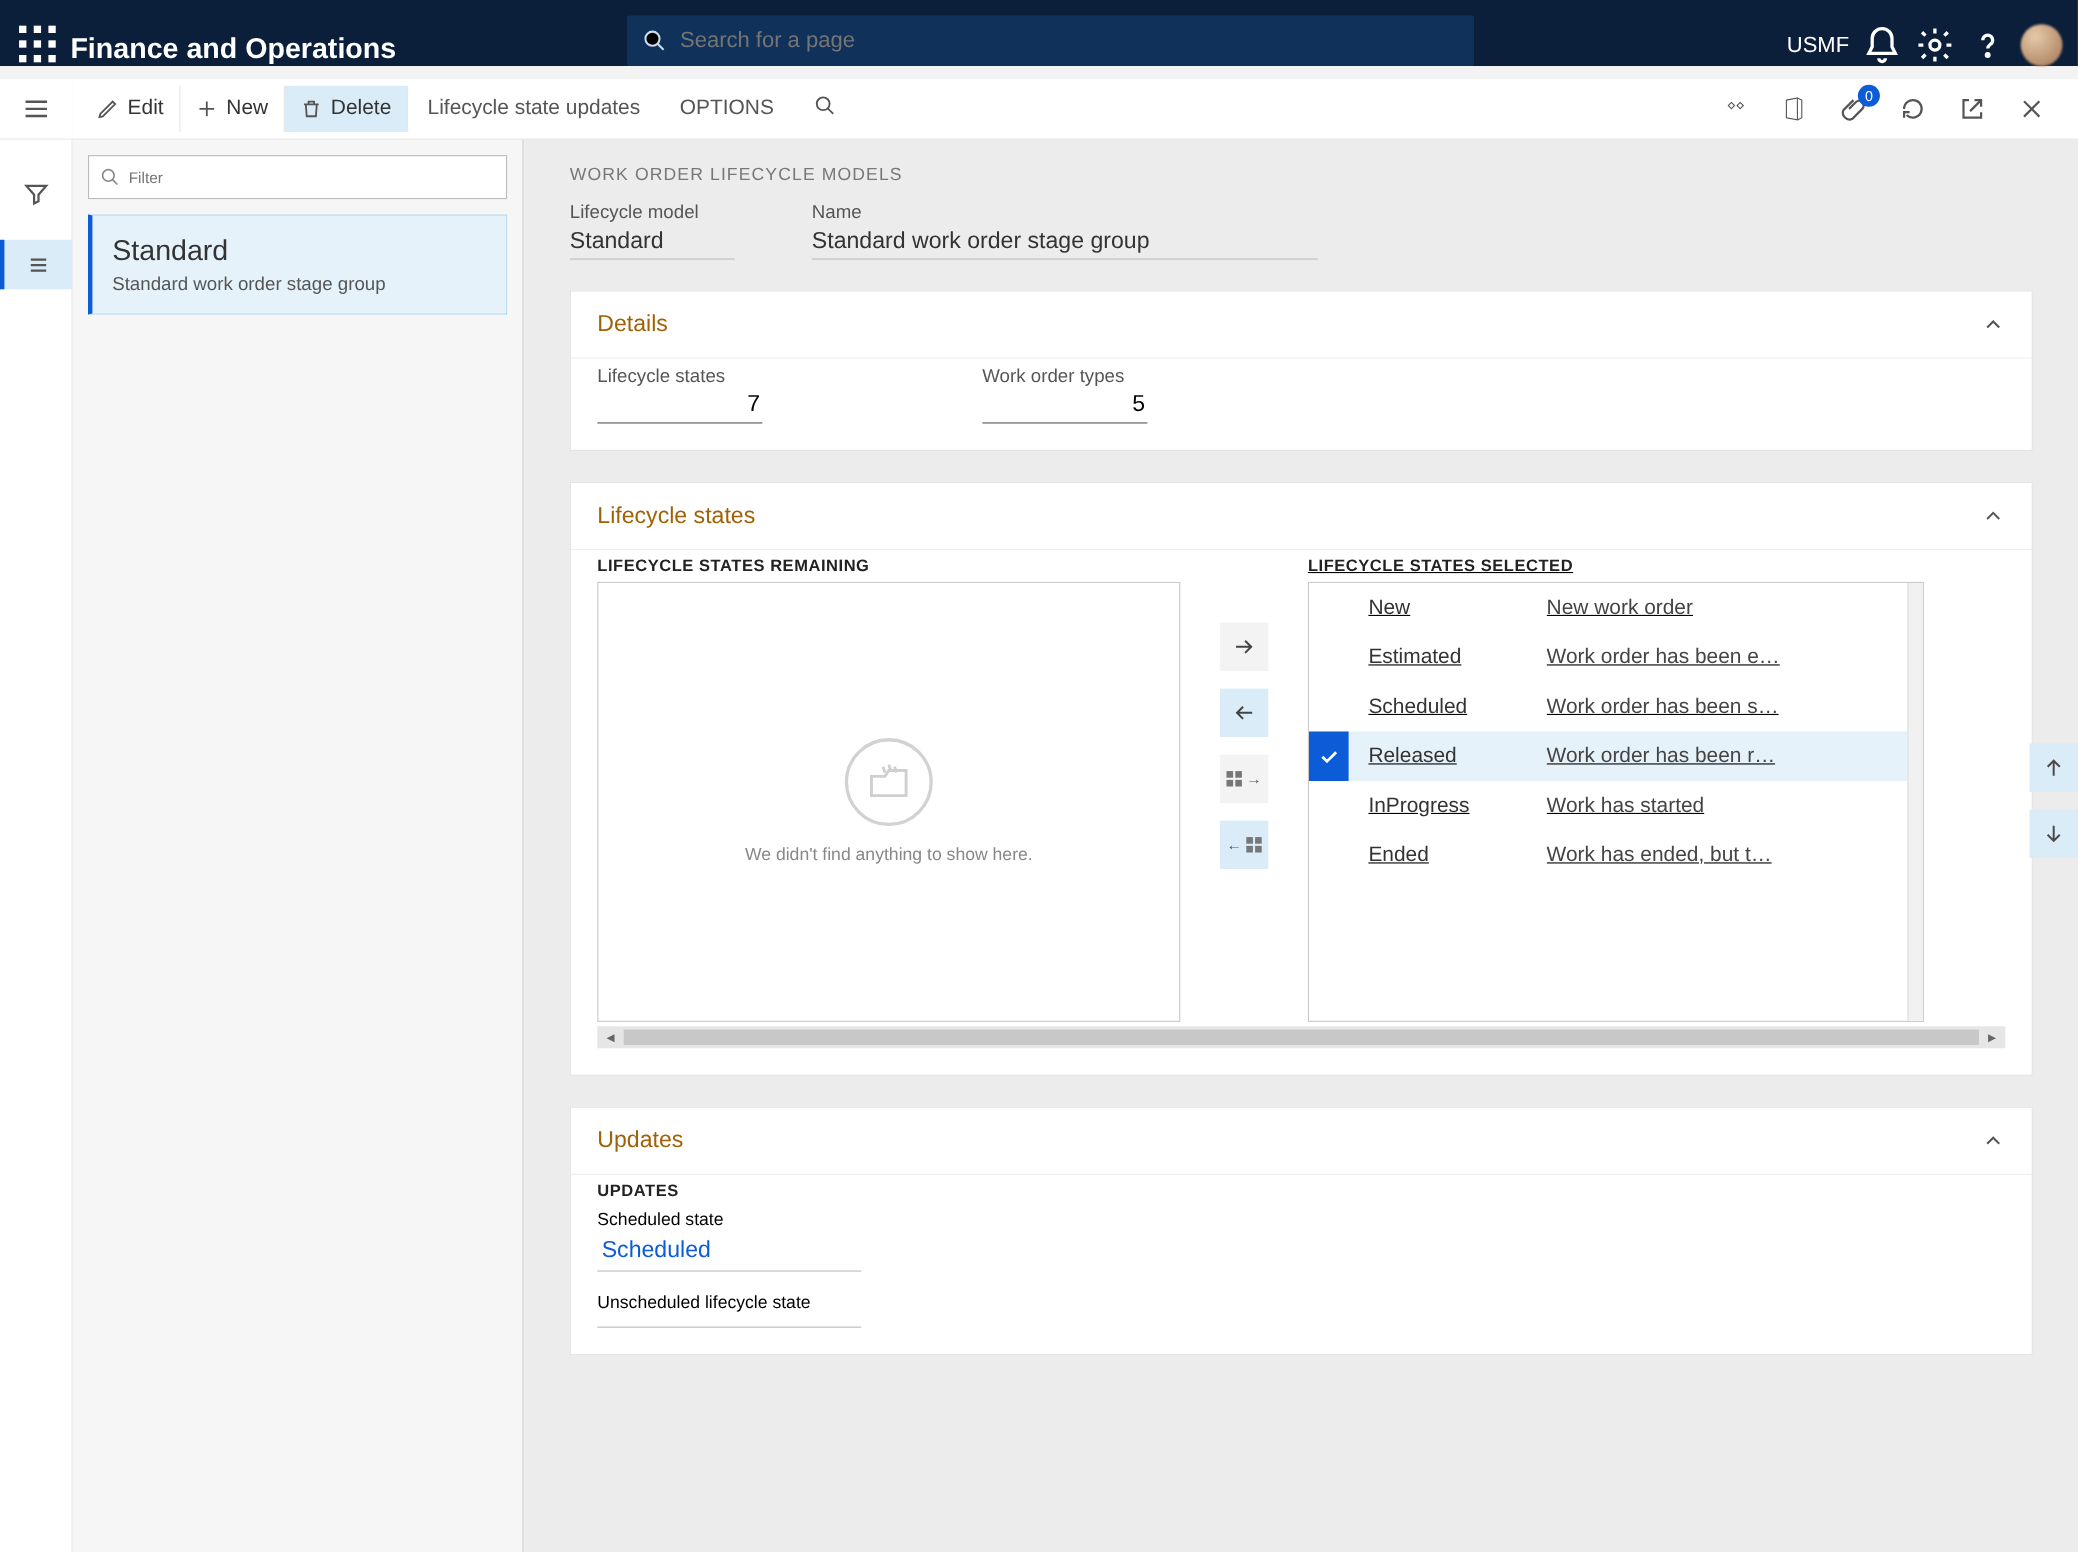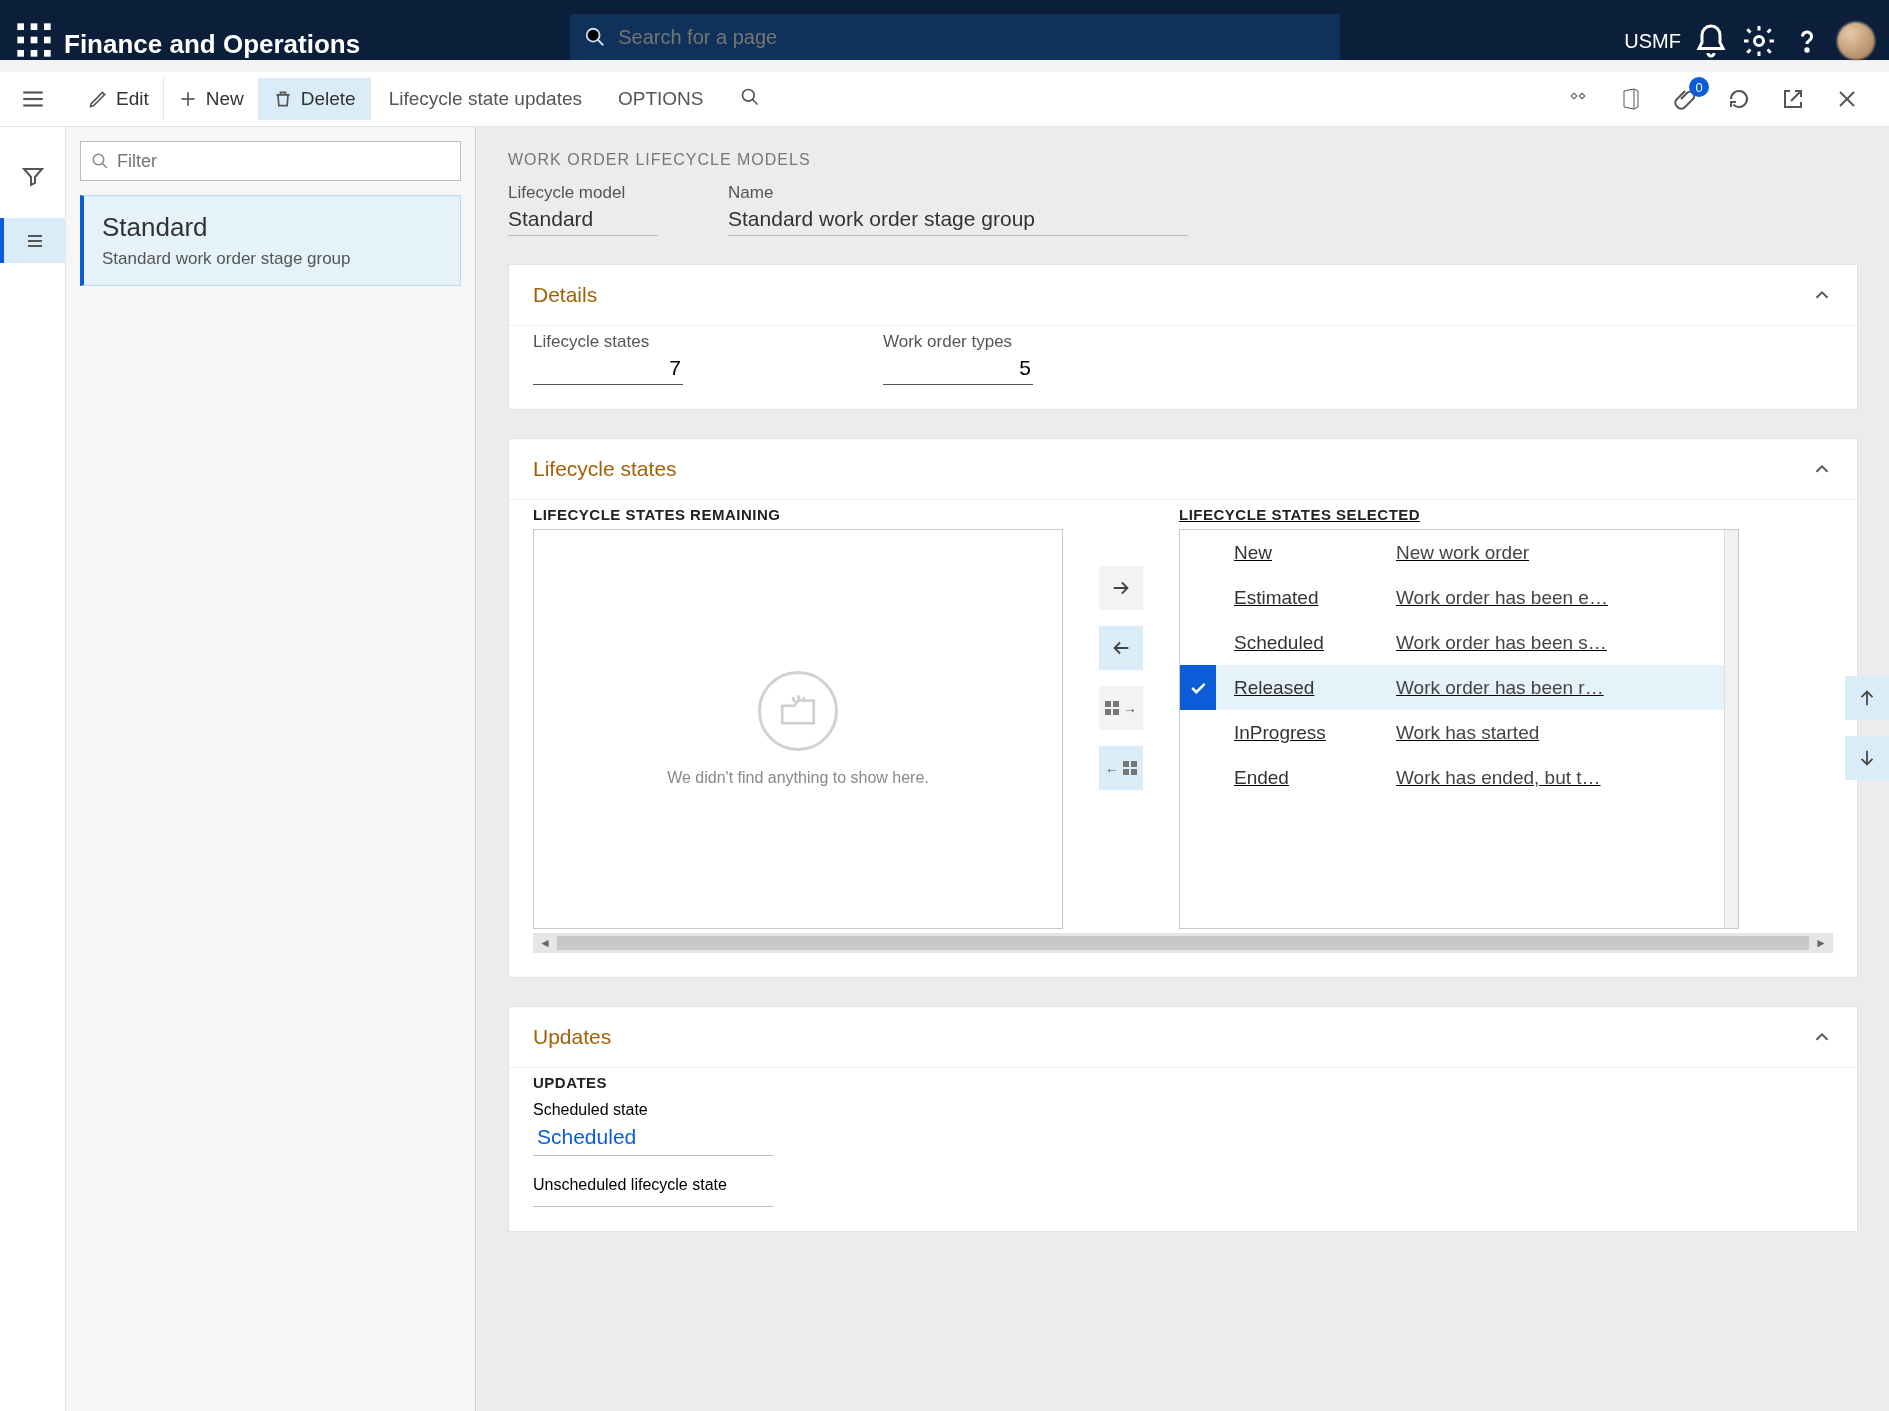--- a/index.html
+++ b/index.html
@@ -38,28 +38,28 @@
 
   
   .leftrail { position:absolute; left:0; top:127px; width:66px; bottom:0; background:#fff; border-right:1px solid #e5e5e5; display:flex; flex-direction:column; align-items:center; padding-top:26px; gap:20px;}
   .leftrail .railbtn { width:45px; height:45px; display:flex; align-items:center; justify-content:center;}
   .leftrail .railbtn.selected { background:#d9ecf7; border-left:4px solid #0b5cd6; width:66px; margin-left:0; justify-content:center;}
   .leftrail svg{ width:24px; height:24px; stroke:#555; fill:none;}
 
   
   .listpanel { position:absolute; left:66px; top:127px; bottom:0; width:410px; background:#f6f6f6; padding:14px; border-right:1px solid #ccc;}
   .listpanel .filter { display:flex; align-items:center; border:1px solid #bbb; background:#fff; height:40px; padding:0 10px; gap:8px;}
-  .listpanel .filter input { border:none; outline:none; font-size:18px; flex:1;}
+  .listpanel .filter input { border:none; outline:none; font-size:14px; flex:1;}
   .listpanel .listitem { margin-top:14px; background:#e6f2fa; border:1px solid #b7dcf0; border-left:4px solid #0b5cd6; padding:16px 18px;}
   .listpanel .listitem .title { font-size:26px; color:#333;}
   .listpanel .listitem .sub { font-size:17px; color:#555; margin-top:6px;}
 
   
   .main { position:absolute; left:477px; top:127px; right:0; bottom:0; overflow:auto; background:#ececec;}
-  .main-inner { padding:24px 31px;}
+  .main-inner { padding:24px 41px;}
   .breadcrumb { font-size:16px; letter-spacing:1px; color:#777;}
   .fieldrow { display:flex; gap:70px; margin-top:14px;}
   .field label{ font-size:17px; color:#555; display:block;}
   .field .val { font-size:21px; color:#333; border-bottom:1px solid #bbb; min-width:150px; padding:4px 0;}
   .field .val.wide { min-width:460px;}
   
   .card { background:#fff; margin-top:28px; border:1px solid #e2e2e2;}
   .card-header { display:flex; align-items:center; justify-content:space-between; padding:18px 24px; font-size:21px; font-weight:400; color:#a16207;}
   .card-header svg{ width:22px; height:22px; stroke:#555;}
   .card-body { padding:6px 24px 24px 24px; border-top:1px solid #eee;}

